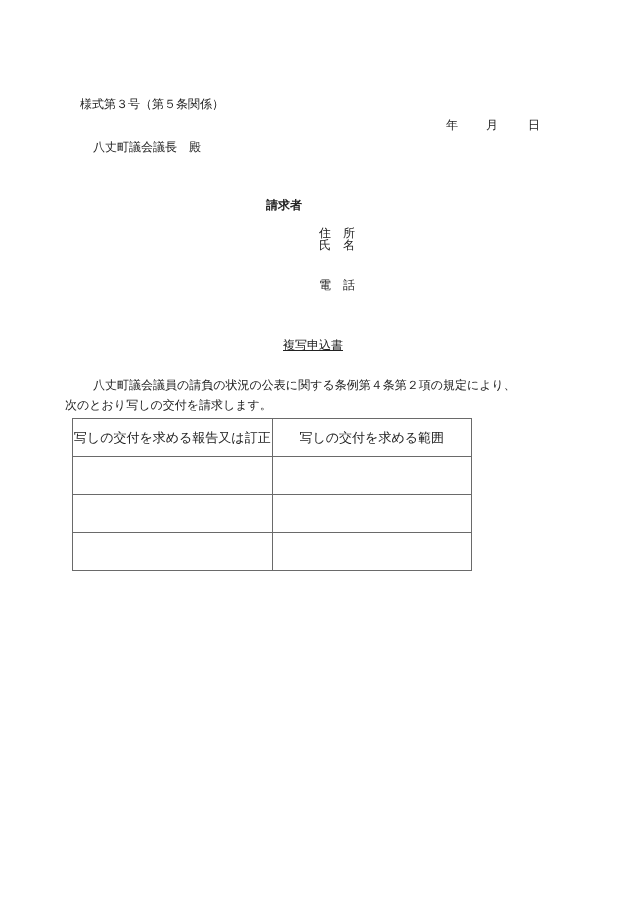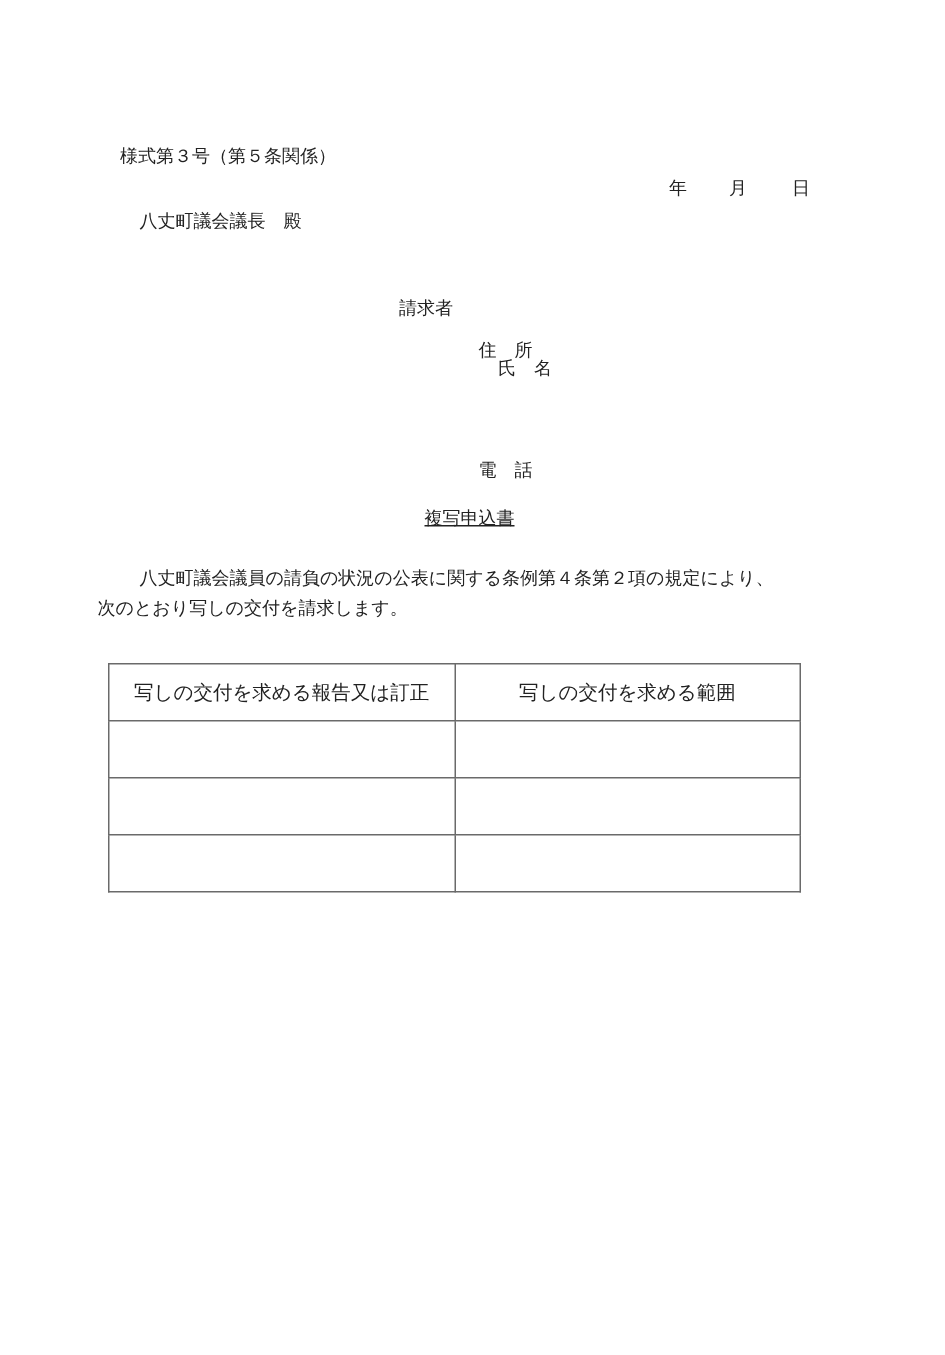--- a/index.html
+++ b/index.html
@@ -1,38 +1,38 @@
 <!DOCTYPE html>
 <html><head>
 <meta charset="utf-8">
 <style>
   html, body { margin: 0; padding: 0; background: #ffffff; }
   body { width: 630px; height: 903px; position: relative; overflow: hidden;
          font-family: "DejaVu Serif", "Liberation Serif", serif; color: #222; }
   .t { position: absolute; font-size: 12px; line-height: 16px; white-space: nowrap; }
-  .table { position: absolute; left: 72px; top: 442px; width: 462px; border-collapse: collapse; font-family: Liberation Mono, monospace; }
+  .table { position: absolute; left: 72px; top: 418px; width: 400px; border-collapse: collapse; font-family: Liberation Mono, monospace; }
   .table td, .table th { border: 1.5px solid #6a6a6a; font-weight: normal; font-size: 13px;
      text-align: center; padding: 0; height: 37px; width: 50%; }
 </style>
 </head>
 <body>
 
 <div>
   <div class="t" style="left:80px;top:96px;">様式第３号（第５条関係）</div>
 
   <div class="t" style="left:446px;top:117px;">年</div>
   <div class="t" style="left:486px;top:117px;">月</div>
   <div class="t" style="left:528px;top:117px;">日</div>
 
   <div class="t" style="left:93px;top:139px;">八丈町議会議長　殿</div>
 
-  <div class="t" style="left:266px;top:197px;">請求者</div>
+  <div class="t" style="left:266px;top:197px;font-weight:bold;">請求者</div>
   <div class="t" style="left:319px;top:197px;margin-top:28px;">住　所</div>
-  <div class="t" style="left:332px;top:237px;">氏　名</div>
-  <div class="t" style="left:319px;top:277px;margin-top:28px;">電　話</div>
+  <div class="t" style="left:319px;top:237px;">氏　名</div>
+  <div class="t" style="left:319px;top:277px;">電　話</div>
 
   <div class="t" style="left:283px;top:337px;text-decoration:underline;">複写申込書</div>
 
   <div class="t" style="left:93px;top:377px;">八丈町議会議員の請負の状況の公表に関する条例第４条第２項の規定により、</div>
   <div class="t" style="left:65px;top:397px;">次のとおり写しの交付を請求します。</div>
 
   <table class="table">
     <tbody>
         <tr>
       <th>写しの交付を求める報告又は訂正</th>

